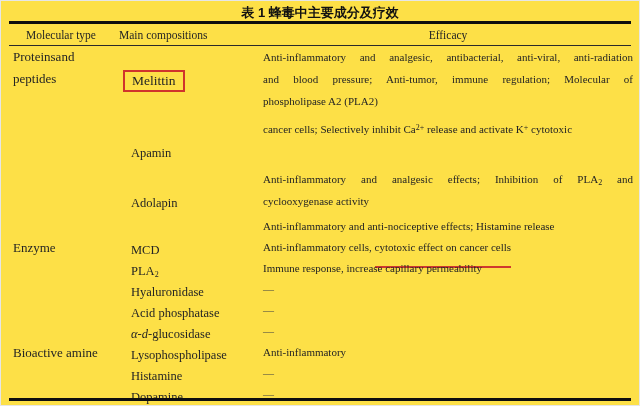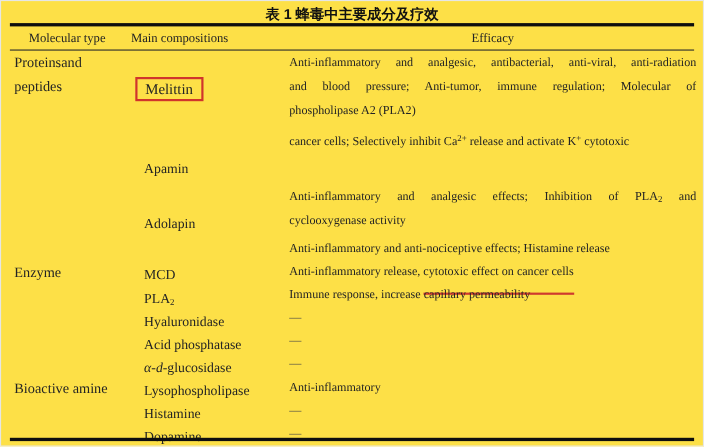--- a/index.html
+++ b/index.html
@@ -95,21 +95,21 @@
 
     <div class="grid row row-s">
       <div class="col-type"></div>
       <div class="col-name">MCD</div>
       <div class="col-eff">Anti-inflammatory and anti-nociceptive effects; Histamine release</div>
     </div>
 
     <div class="grid row row-s">
       <div class="col-type">Enzyme</div>
       <div class="col-name"><span>PLA</span><sub>2</sub></div>
-      <div class="col-eff"><span>Anti-inflammatory release, </span><span class="redline">cytotoxic effect on cancer cells</span></div>
+      <div class="col-eff"><span>Anti-inflammatory cells, </span><span class="redline">cytotoxic effect on cancer cells</span></div>
     </div>
 
     <div class="grid row row-s">
       <div class="col-type"></div>
       <div class="col-name">Hyaluronidase</div>
       <div class="col-eff">Immune response, increase capillary permeability</div>
     </div>
 
     <div class="grid row row-s">
       <div class="col-type"></div>

